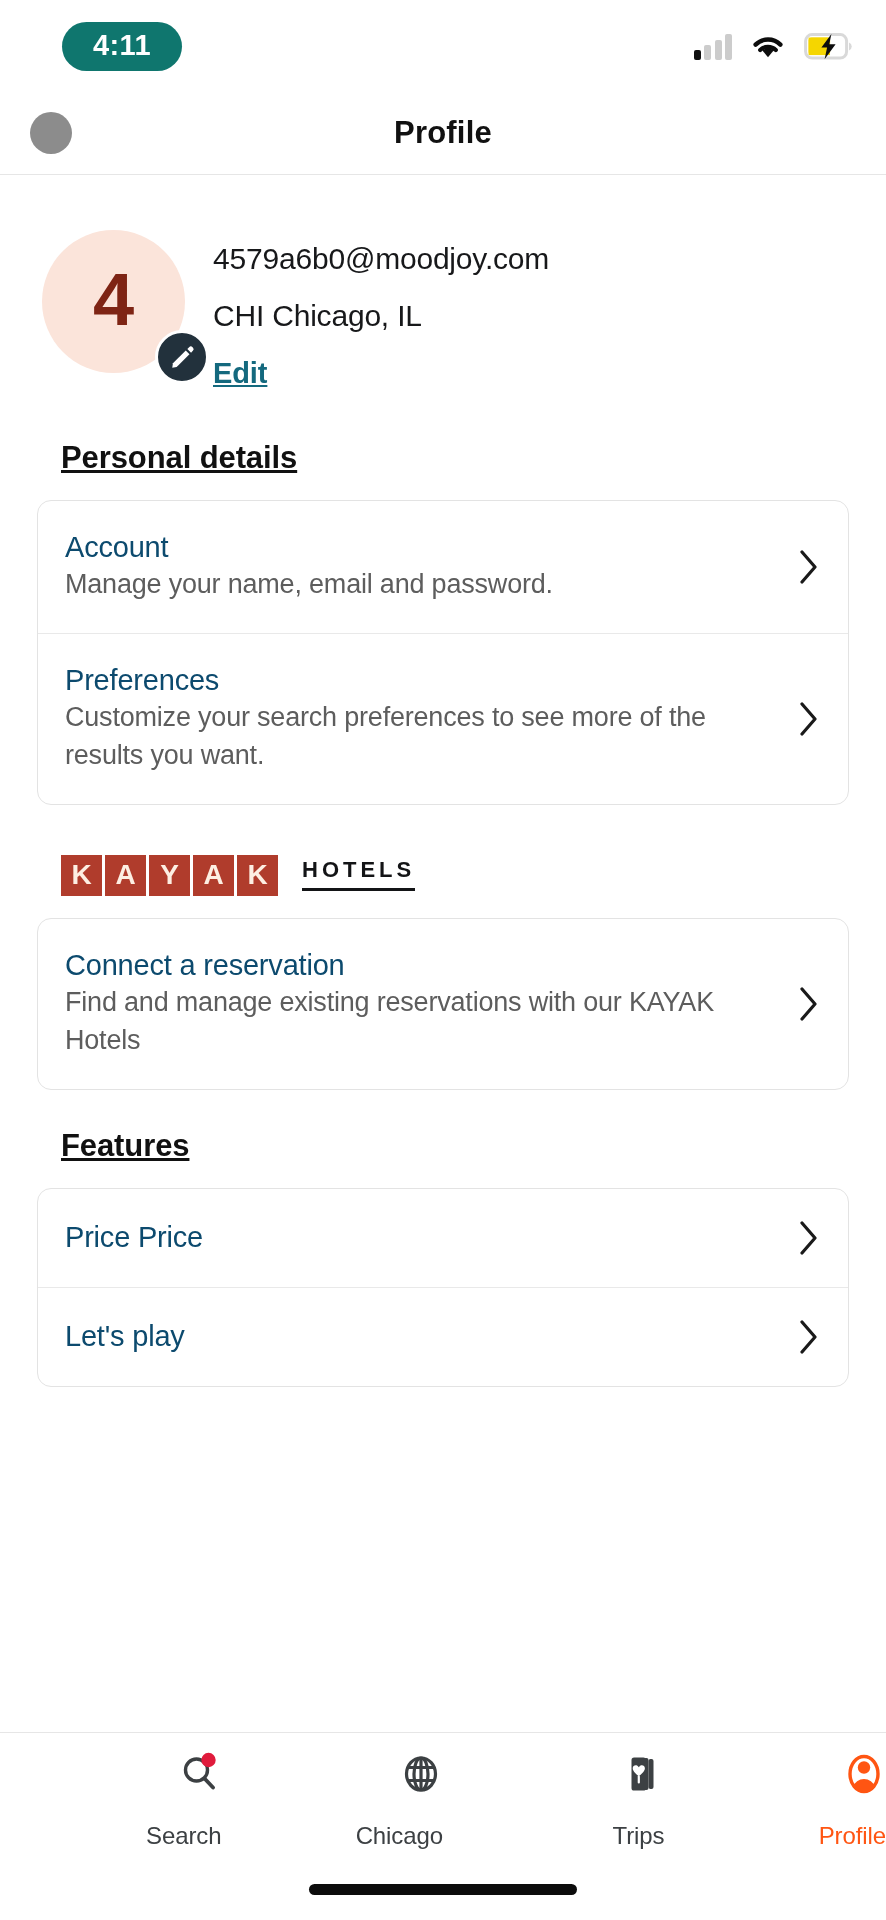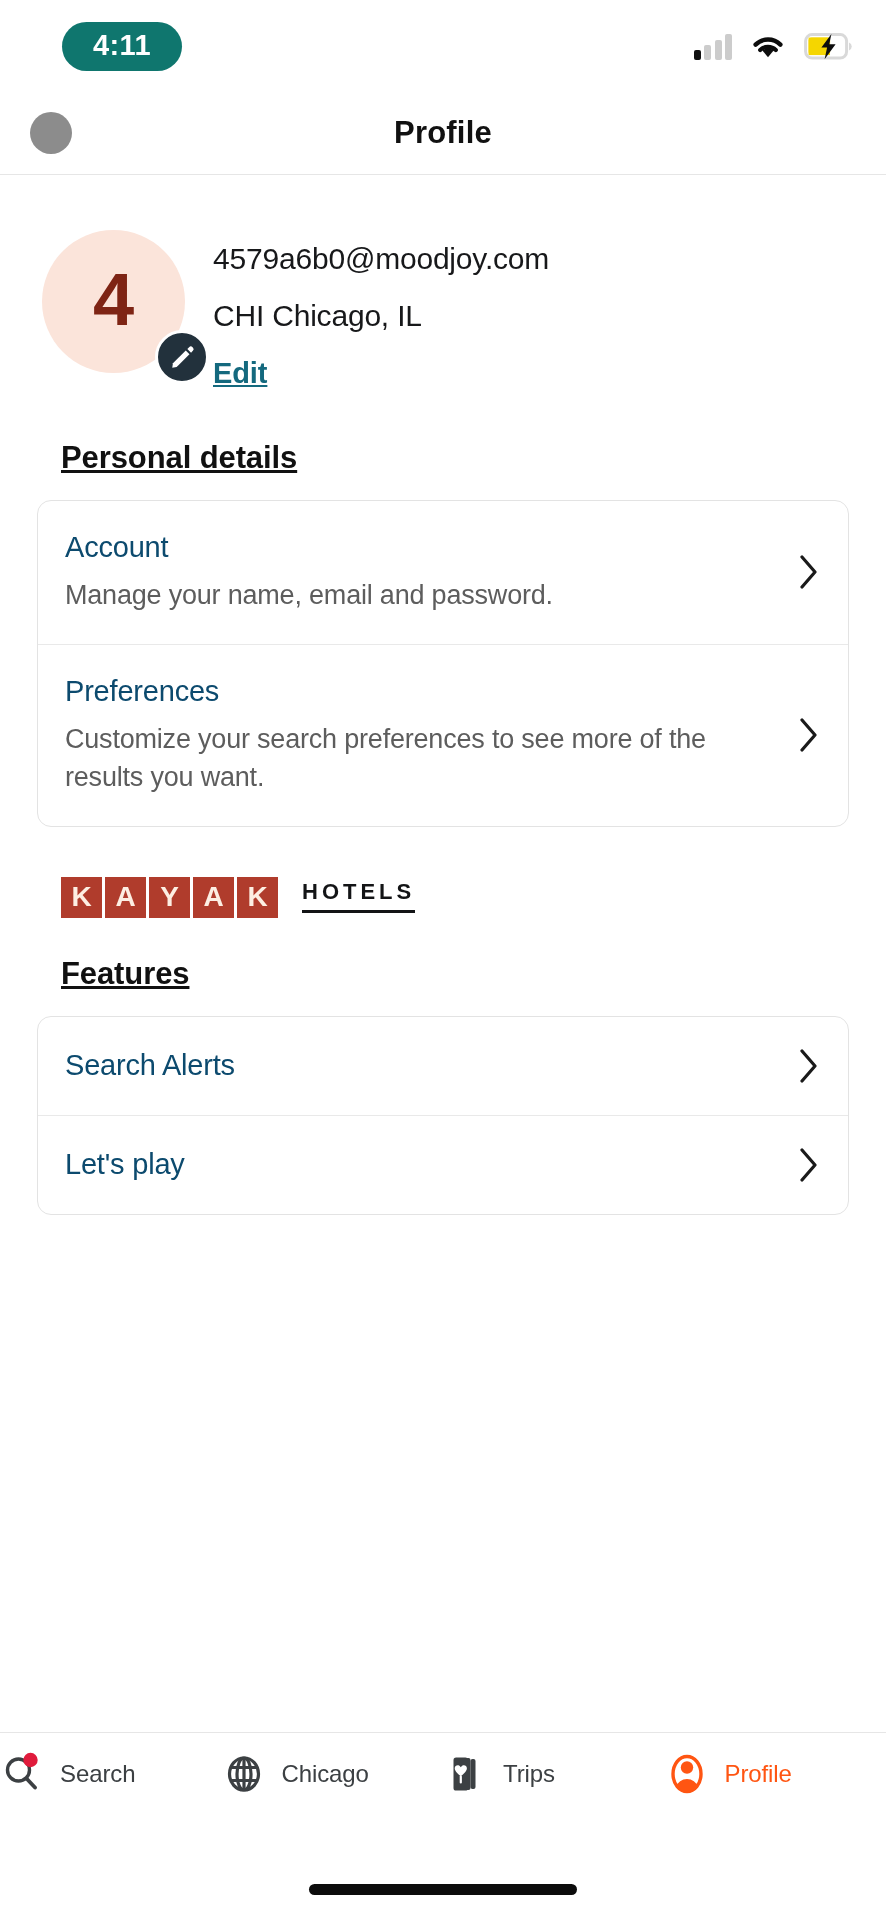--- a/index.html
+++ b/index.html
@@ -179,21 +179,20 @@
   .row-title {
     font-size: 29px;
     color: #0c4a6e;
     line-height: 1.22;
     letter-spacing: -0.2px;
   }
   .row-sub {
     font-size: 27px;
     color: #5d5d5d;
     line-height: 1.42;
-    margin-top: 11px;
     letter-spacing: -0.2px;
   }
   .chev {
     flex: 0 0 auto;
     width: 26px;
     height: 40px;
     display: flex;
     align-items: center;
     justify-content: center;
   }
@@ -233,23 +232,23 @@
     flex: 0 0 126px;
     height: 126px;
     border-top: 1.5px solid #e6e6e6;
     display: flex;
     align-items: flex-start;
     padding-top: 17px;
   }
   .tab {
     flex: 1 1 25%;
     display: flex;
-    flex-direction: row;
-    align-items: center;
-    gap: 16px;
+    flex-direction: column;
+    align-items: flex-end;
+    gap: 24px;
   }
   .tab-icon { height: 48px; display: flex; align-items: center; justify-content: center; position: relative; }
   .tab-label {
     font-size: 24px;
     color: #3c4043;
     letter-spacing: -0.1px;
   }
   .tab.active .tab-label { color: #ff5512; }
 
   .home-indicator-wrap {
@@ -350,26 +349,39 @@
       <div class="kayak-tiles">
         <b>K</b>
         <b>A</b>
         <b>Y</b>
         <b>A</b>
         <b>K</b>
       </div>
       <div class="kayak-word">HOTELS</div>
     </div>
 
+    <div class="card">
+      <div class="card-row">
+        <div class="row-text">
+          <div class="row-title">Connect a reservation</div>
+          <div class="row-sub">Find and manage existing reservations with our KAYAK Hotels</div>
+        </div>
+        <div class="chev">
+          <svg width="20" height="34" viewBox="0 0 20 34">
+              <path d="M3 2 L16 17 L3 32" stroke="#1a1a1a" stroke-width="3.2" fill="none" stroke-linecap="round" stroke-linejoin="round"></path>
+            </svg>
+        </div>
+      </div>
+    </div>
 
     <div class="section-title">Features</div>
     <div class="card">
       <div class="card-row">
         <div class="row-text">
-          <div class="row-title">Search Alerts</div>
+          <div class="row-title">Price Price</div>
         </div>
         <div class="chev">
           <svg width="20" height="34" viewBox="0 0 20 34">
               <path d="M3 2 L16 17 L3 32" stroke="#1a1a1a" stroke-width="3.2" fill="none" stroke-linecap="round" stroke-linejoin="round"></path>
             </svg>
         </div>
       </div>
       <div class="card-row">
         <div class="row-text">
           <div class="row-title">Let's play</div>

